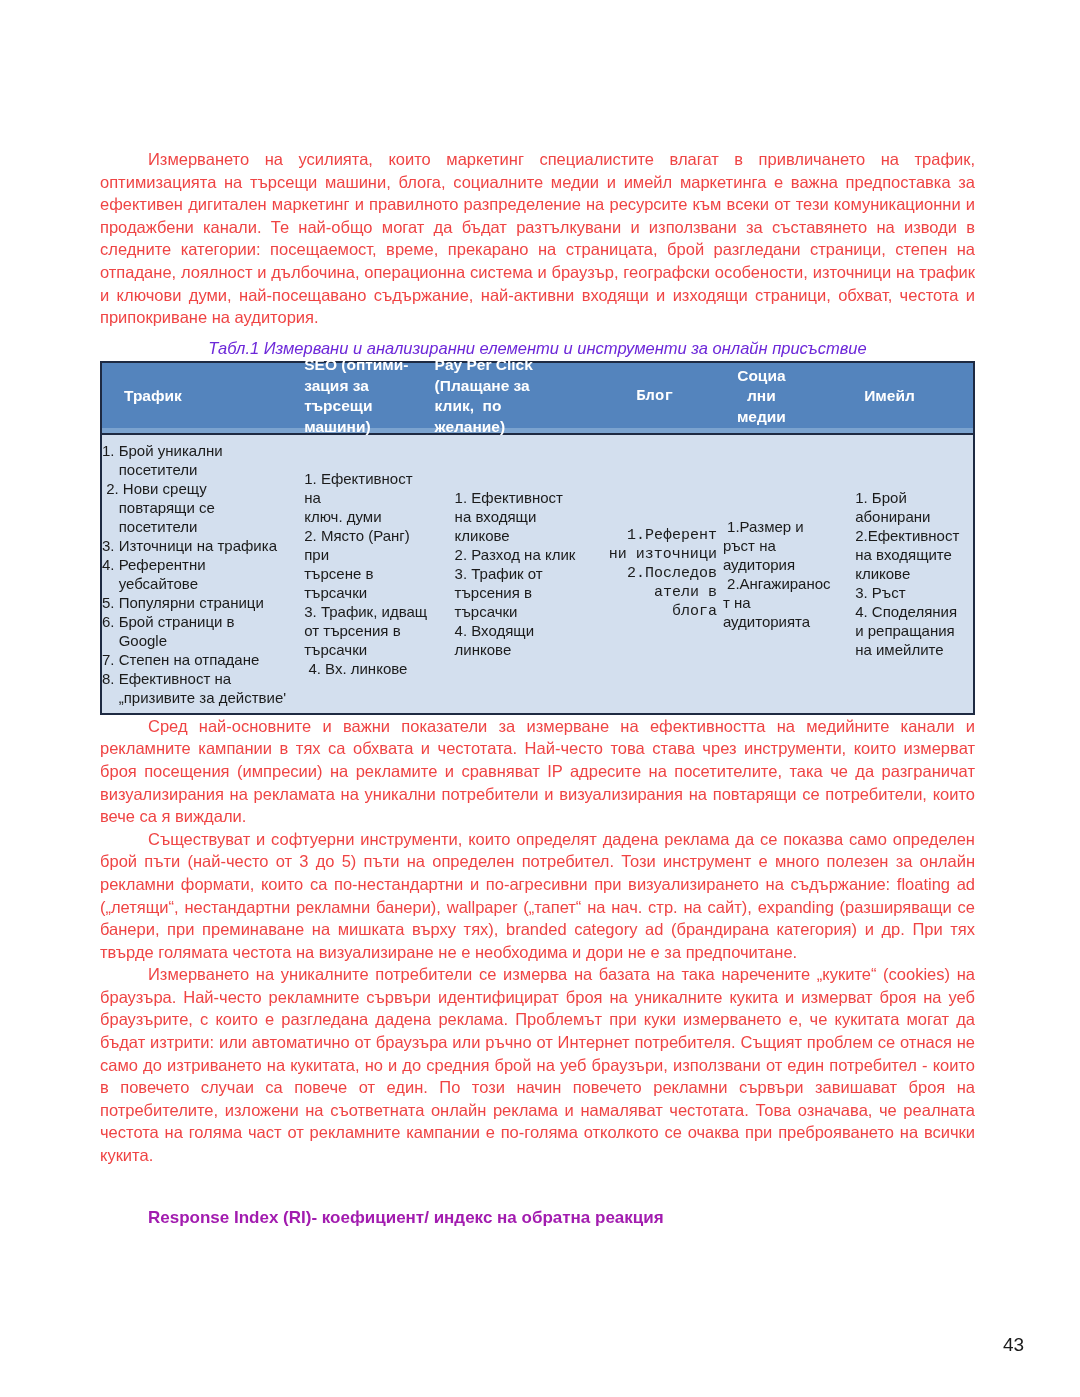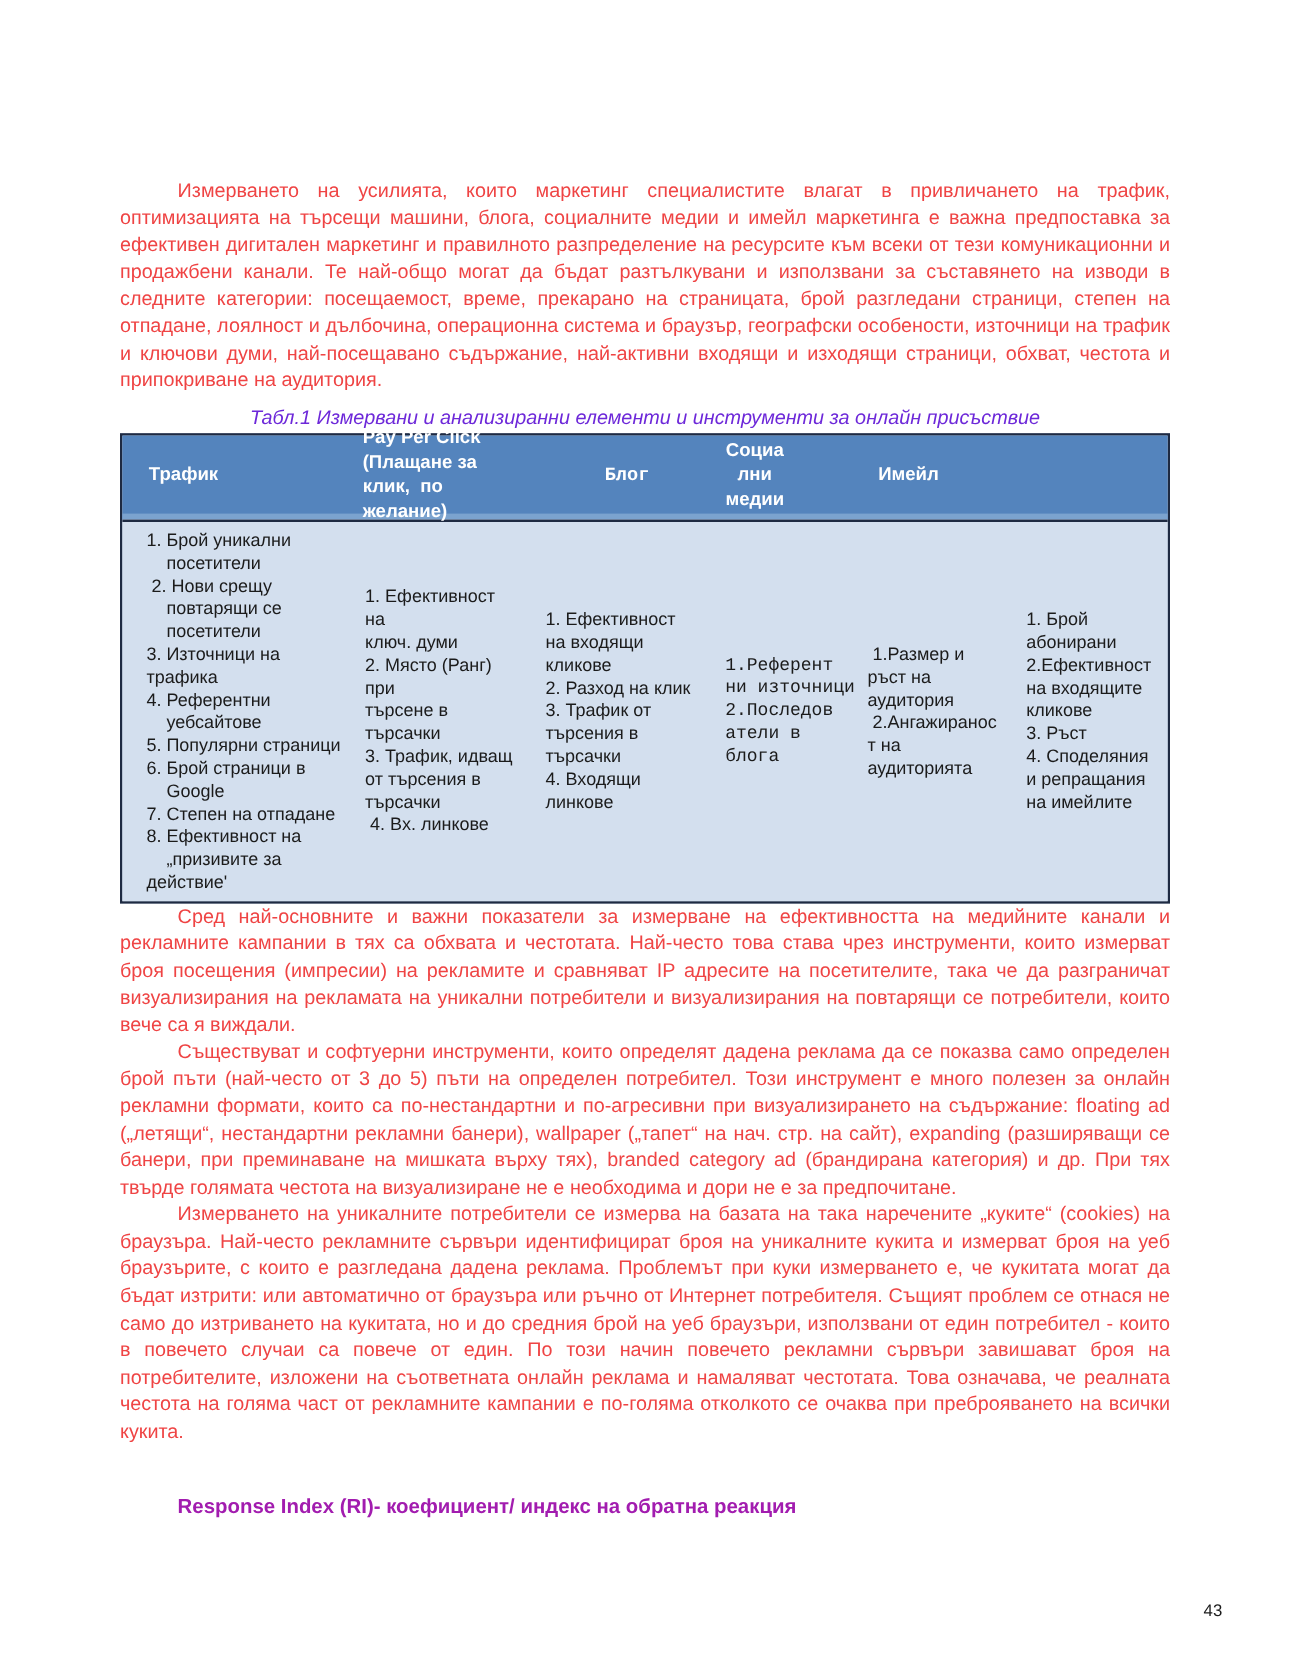--- a/index.html
+++ b/index.html
@@ -79,54 +79,58 @@
   .c3 { width: 19.6%; }
   .c4 { width: 13.5%; font-family: Liberation Mono, monospace; }
   .c5 { width: 14.5%; }
   .c6 { width: 14.9%; }
   .thead .c1 { padding-left: 22px; }
   .thead .c2 { padding-left: 8px; }
   .thead .c3 { padding-left: 6px; }
   .thead .c4 { padding-left: 37px; }
   .thead .c5 { padding-left: 20px; text-align: center; }
   .thead .c6 { padding-left: 21px; }
-  .tbody .c1 { padding-left: 20px; justify-content: flex-start; }
+  .tbody .c1 { padding-left: 0; justify-content: flex-start; }
   .tbody .c2 { padding-left: 8px; }
   .tbody .c3 { padding-left: 26px; }
-  .tbody .c4 { padding-left: 5px; }
+  .tbody .c4 { padding-left: 5px; text-align: right; }
   .tbody .c5 { padding-left: 6px; }
   .tbody .c6 { padding-left: 12px; }
   .subheading {
     margin-top: 41px;
     font-size: 17px;
     font-weight: bold;
     text-indent: 48px;
     color: #a21caf;
   }
   .page-number {
     position: absolute;
     left: 1003px;
     top: 1334px;
-    font-size: 14px;
+    font-size: 19px;
     color: #1b1b1b;
   }
 </style>
 </head>
 <body>
 
 <div class="page">
   <div class="content">
 
     <p class="para">Измерването на усилията, които маркетинг специалистите влагат в привличането на трафик, оптимизацията на търсещи машини, блога, социалните медии и имейл маркетинга е важна предпоставка за ефективен дигитален маркетинг и правилното разпределение на ресурсите към всеки от тези комуникационни и продажбени канали. Те най-общо могат да бъдат разтълкувани и използвани за съставянето на изводи в следните категории: посещаемост, време, прекарано на страницата, брой разгледани страници, степен на отпадане, лоялност и дълбочина, операционна система и браузър, географски особености, източници на трафик и ключови думи, най-посещавано съдържание, най-активни входящи и изходящи страници, обхват, честота и припокриване на аудитория.</p>
 
     <div class="caption">Табл.1 Измервани и анализиранни елементи и инструменти за онлайн присъствие</div>
 
     <div class="tbl">
       <div class="thead">
         <div class="hc c1">Трафик</div>
+        <div class="hc c2">SEO (оптими-
+зация за
+търсещи
+машини)</div>
         <div class="hc c3">Pay Per Click
 (Плащане за
 клик,  по
 желание)</div>
         <div class="hc c4">Блог</div>
         <div class="hc c5">Социа
 лни
 медии</div>
         <div class="hc c6">Имейл</div>
       </div>

